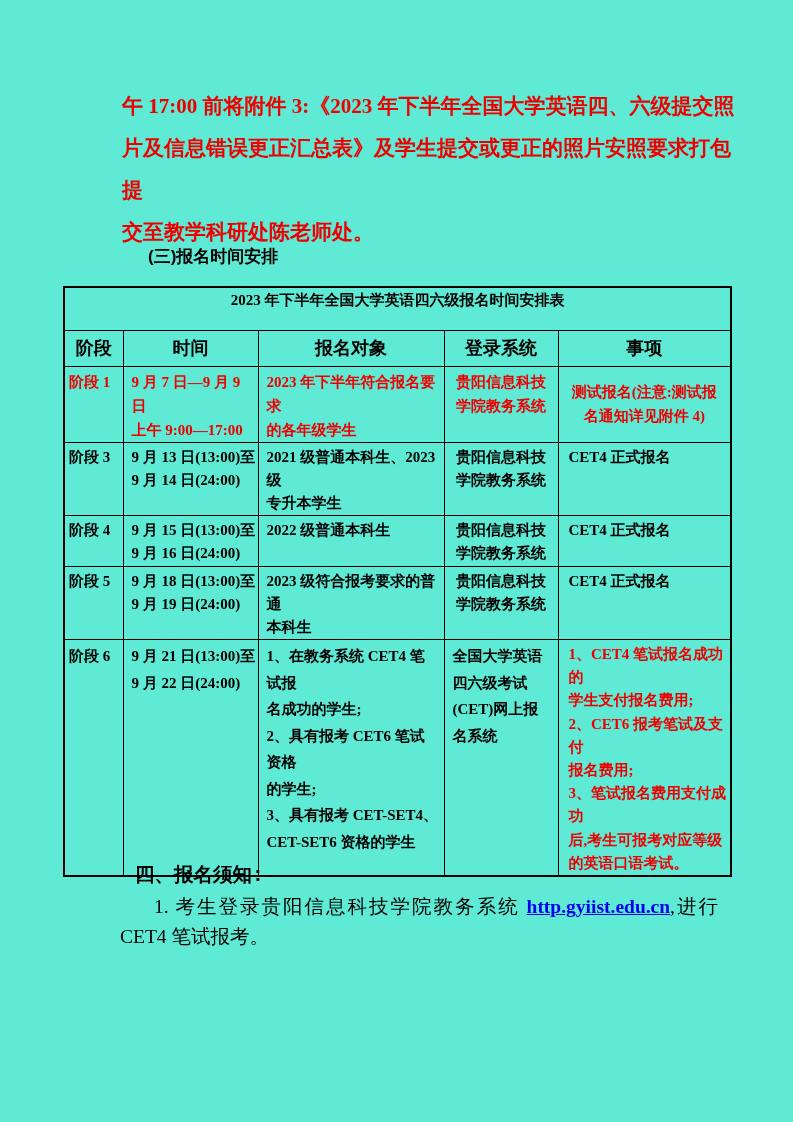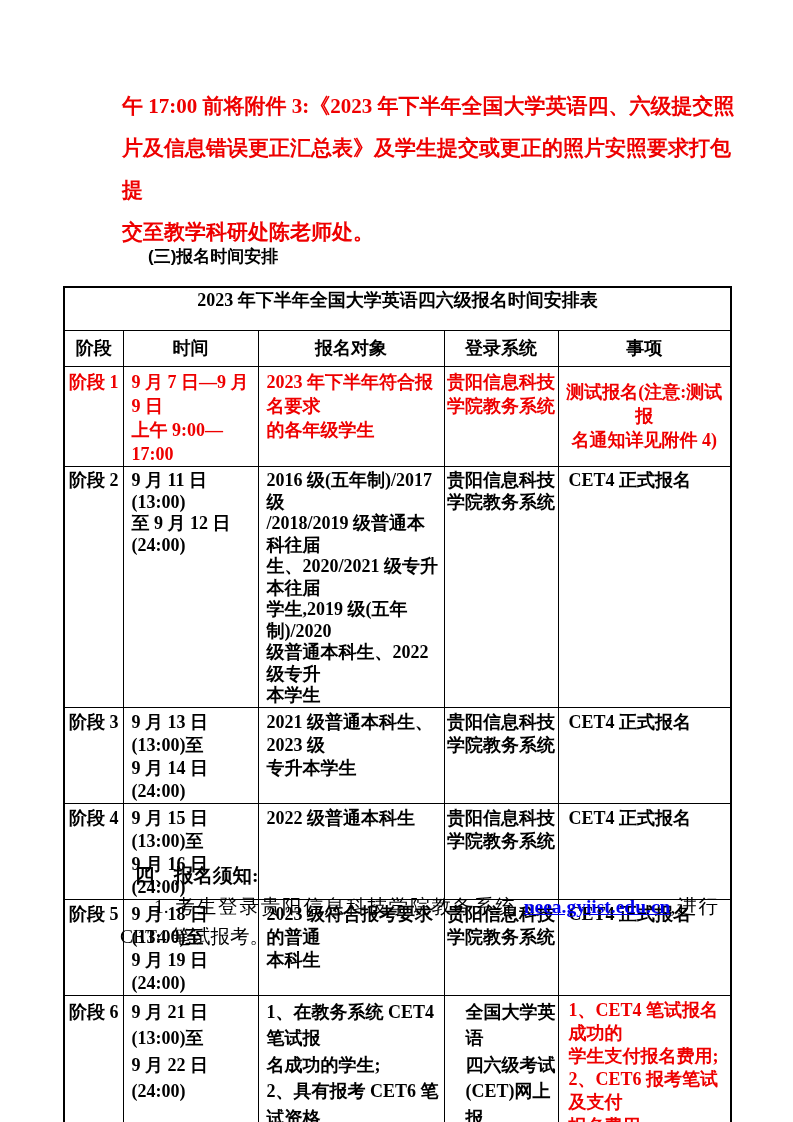--- a/index.html
+++ b/index.html
@@ -1,20 +1,20 @@
 <!DOCTYPE html>
 <html><head>
 <meta charset="utf-8">
 <style>
   html,body{margin:0;padding:0;background:#888;}
   .page{
     position:relative;
     width:793px;height:1122px;
     margin:0 auto;
-    background:#ffffff;
+    background:#5eead4;
     font-family:"Liberation Serif","DejaVu Serif",serif;
     color:#000;
     overflow:hidden;
   }
   
   .intro{
     position:absolute;left:122px;top:85px;width:625px;
     font-size:21px;font-weight:bold;line-height:42px;
     color:#ee0000;white-space:pre-line;
   }
@@ -27,21 +27,21 @@
   
   table.sched{
     position:absolute;left:63px;top:286px;width:667px;
     border-collapse:collapse;border:2px solid #000;
     table-layout:fixed;
   }
   table.sched td,table.sched th{
     border:1px solid #000;
     vertical-align:top;
     font-weight:bold;
-    font-size:18px;line-height:23px;
+    font-size:15px;line-height:23px;
     overflow:hidden;
   }
   td.title-cell{
     height:40px;text-align:center;vertical-align:middle;
     font-size:22px;line-height:24px;
   }
   tr.head th{
     height:33px;text-align:center;vertical-align:middle;
     font-size:18px;
   }
@@ -51,31 +51,31 @@
   .c-system{padding:3px 2px 0 2px;text-align:center;white-space:pre-line;}
   .c-notes{padding:3px 4px 0 10px;white-space:pre-line;}
   tr.r1{color:#ee0000;}
   tr.r1 td{height:50px;line-height:24px;}
   tr.r1 .c-notes{text-align:center;padding:13px 4px 0 4px;}
   tr.r2 td{height:129px;line-height:21.5px;}
   tr.r3 td{height:48px;}
   tr.r4 td{height:47px;}
   tr.r5 td{height:47px;}
   tr.r6 td{height:182px;line-height:26.5px;}
-  tr.r6 .c-system{text-align:left;padding-left:21px;}
+  tr.r6 .c-system{text-align:left;padding-left:8px;}
   tr.r6 .c-notes{color:#ee0000;line-height:23.2px;}
   
   .notice{
     position:absolute;left:120px;top:861px;width:598px;
     font-size:19.5px;line-height:30.6px;
     text-align:justify;
   }
   .notice p{margin:0;}
   .notice .nh{
-    font-family:Liberation Serif, serif;
+    font-family:Liberation Mono, monospace;
     font-weight:bold;text-indent:15px;text-align:left;
   }
   .notice .item{text-indent:34px;}
   .link{
     color:#0000ee;font-weight:bold;text-decoration:underline;
     cursor:pointer;
   }
 </style>
 </head>
 <body>
@@ -110,34 +110,20 @@
       <tr class="r1">
         <td class="c-stage">阶段 1</td>
         <td class="c-time">9 月 7 日—9 月 9 日
 上午 9:00—17:00</td>
         <td class="c-target">2023 年下半年符合报名要求
 的各年级学生</td>
         <td class="c-system">贵阳信息科技
 学院教务系统</td>
         <td class="c-notes">测试报名(注意:测试报
 名通知详见附件 4)</td>
-      </tr>
-      <tr class="r2">
-        <td class="c-stage">阶段 2</td>
-        <td class="c-time">9 月 11 日(13:00)
-至 9 月 12 日(24:00)</td>
-        <td class="c-target">2016 级(五年制)/2017 级
-/2018/2019 级普通本科往届
-生、2020/2021 级专升本往届
-学生,2019 级(五年制)/2020
-级普通本科生、2022 级专升
-本学生</td>
-        <td class="c-system">贵阳信息科技
-学院教务系统</td>
-        <td class="c-notes">CET4 正式报名</td>
       </tr>
       <tr class="r3">
         <td class="c-stage">阶段 3</td>
         <td class="c-time">9 月 13 日(13:00)至
 9 月 14 日(24:00)</td>
         <td class="c-target">2021 级普通本科生、2023 级
 专升本学生</td>
         <td class="c-system">贵阳信息科技
 学院教务系统</td>
         <td class="c-notes">CET4 正式报名</td>
@@ -181,16 +167,16 @@
 报名费用;
 3、笔试报名费用支付成功
 后,考生可报考对应等级
 的英语口语考试。</td>
       </tr>
     </tbody>
   </table>
 
   <div class="notice">
     <p class="nh">四、报名须知:</p>
-    <p class="item"><span>1. 考生登录贵阳信息科技学院教务系统 </span><a class="link">neea.gyiist.edu.cn</a><span>,进行 CET4 笔试报考。</span></p>
+    <p class="item"><span>1. 考生登录贵阳信息科技学院教务系统 </span><a class="link">http.gyiist.edu.cn</a><span>,进行 CET4 笔试报考。</span></p>
   </div>
 
 </div>
 
 </body></html>

